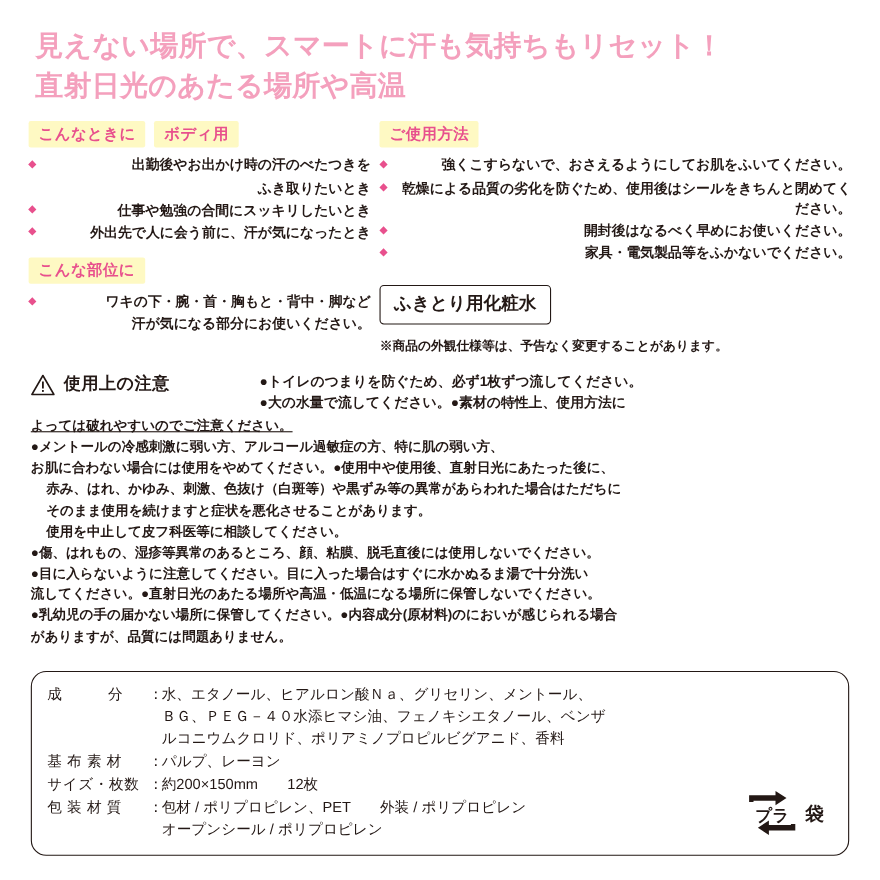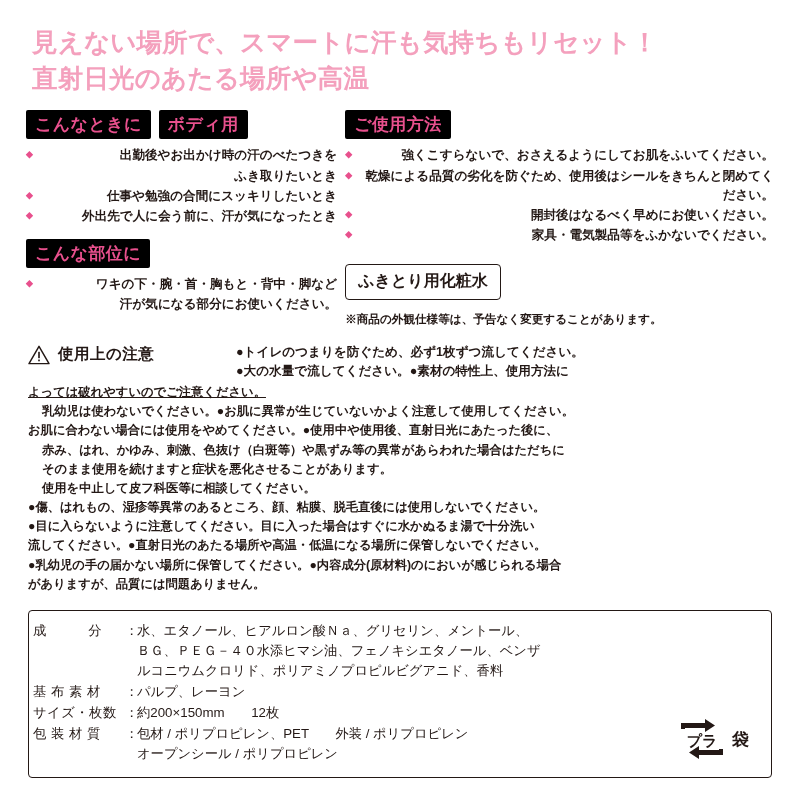--- a/index.html
+++ b/index.html
@@ -36,23 +36,23 @@
   
   .cols {
     display: flex;
     gap: 0px;
   }
   .col-left { width: 312px; }
   .col-right { width: 430px; padding-left: 8px;}
 
   .tag {
     display: inline-block;
-    background: #000000;
+    background: #fef9c3;
     color: #e8508d;
-    font-size: 17px;
+    font-size: 14px;
     font-weight: bold;
     padding: 3px 9px 3px 9px;
     border-radius: 2px;
     letter-spacing: 0.4px;
   }
   .tag-row {
     display: flex;
     align-items: center;
     gap: 8px;
     margin-bottom: 7px;
@@ -141,22 +141,22 @@
   .caution-body p { margin: 0; }
   .indent { padding-left: 14px; }
 
   
   .spec {
     position: absolute;
     left: 28px;
     right: 28px;
     bottom: 22px;
     border: 1.5px solid #231815;
-    border-radius: 4px;
-    padding: 10px 14px 12px 4px;
+    border-radius: 14px;
+    padding: 10px 14px 12px 14px;
     box-sizing: border-box;
     min-height: 160px;
   }
   .spec-row {
     display: flex;
     font-size: 13.3px;
     line-height: 1.5;
     margin-bottom: 1px;
   }
   .spec-label {
@@ -251,21 +251,21 @@
         <rect x="11.1" y="16" width="1.8" height="1.9" fill="#231815"></rect>
       </svg>
       <div class="caution-title">使用上の注意</div>
       <div class="caution-head-text">
         <div>●トイレのつまりを防ぐため、必ず1枚ずつ流してください。</div>
         <div>●大の水量で流してください。●素材の特性上、使用方法に</div>
       </div>
     </div>
     <div class="caution-body">
       <p style="text-decoration:underline">よっては破れやすいのでご注意ください。</p>
-      <p class="indent">乳幼児は使わないでください。●お肌に異常が生じていないかよく注意して使用してください。</p>
+      <p>●メントールの冷感刺激に弱い方、アルコール過敏症の方、特に肌の弱い方、</p>
       <p>お肌に合わない場合には使用をやめてください。●使用中や使用後、直射日光にあたった後に、</p>
       <p class="indent">赤み、はれ、かゆみ、刺激、色抜け（白斑等）や黒ずみ等の異常があらわれた場合はただちに</p>
       <p class="indent">そのまま使用を続けますと症状を悪化させることがあります。</p>
       <p class="indent">使用を中止して皮フ科医等に相談してください。</p>
       <p>●傷、はれもの、湿疹等異常のあるところ、顔、粘膜、脱毛直後には使用しないでください。</p>
       <p>●目に入らないように注意してください。目に入った場合はすぐに水かぬるま湯で十分洗い</p>
       <p>流してください。●直射日光のあたる場所や高温・低温になる場所に保管しないでください。</p>
       <p>●乳幼児の手の届かない場所に保管してください。●内容成分(原材料)のにおいが感じられる場合</p>
       <p>がありますが、品質には問題ありません。</p>
     </div>

